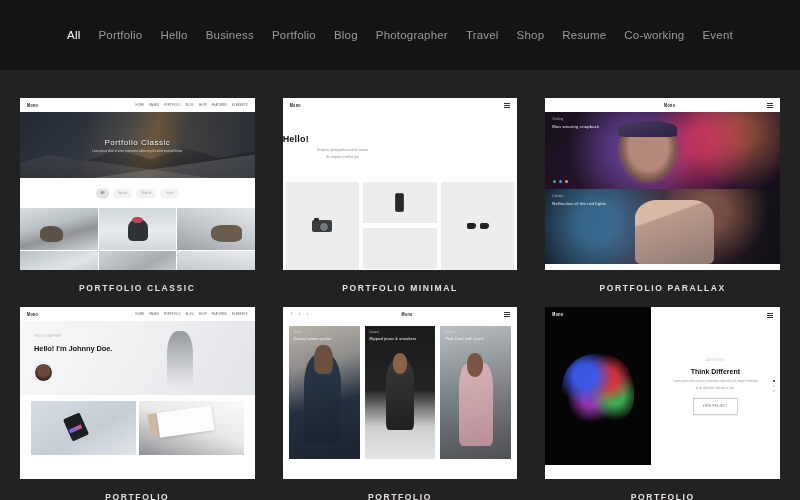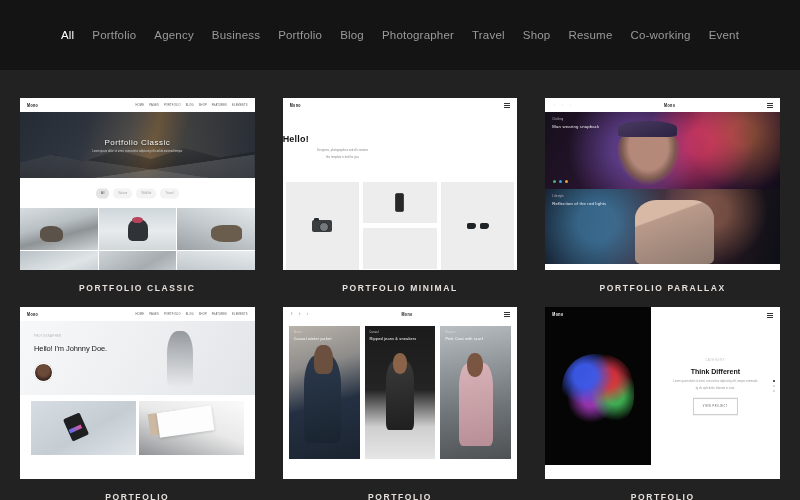--- a/index.html
+++ b/index.html
@@ -190,21 +190,21 @@
   .cap-title { font-size: 4.2px; color:#f0eef2; margin-top: 3px; display:block; letter-spacing:.2px; }
   .dots { position:absolute; left:8px; bottom:6px; display:flex; gap:3px; z-index:4; }
   .dots i { width:3px; height:3px; border-radius:50%; display:block; }
 
   
   .jd-hero {
     background: linear-gradient(120deg,#f7f8f9 0%,#eceef0 55%,#e2e5e8 100%);
     height: 74px; position: relative; padding: 14px 0 0 14px;
   }
   .jd-tag { font-size:2.4px; color:#aaa; letter-spacing:.6px; transform:scaleY(1.4); display:block; }
-  .jd-h1 { font-size: 7.5px; font-weight:normal; color:#181818; margin-top:6px; letter-spacing:-.1px; }
+  .jd-h1 { font-size: 7.5px; font-weight:bold; color:#181818; margin-top:6px; letter-spacing:-.1px; }
   .jd-avatar {
     width: 19px; height: 19px; border-radius: 50%; margin-top: 10px;
     background: radial-gradient(circle at 50% 38%, #6b4a3a 0 40%, #3a2620 70%, #241713 100%);
     border: 1.5px solid #fff; box-shadow: 0 0 0 .5px #e0e0e0;
   }
   .jd-walker {
     position:absolute; right: 62px; top: 10px; width: 26px; height: 56px;
     background: linear-gradient(180deg, rgba(120,125,132,.75), rgba(225,228,231,.05));
     border-radius: 40% 40% 16% 16%;
     filter: blur(.6px);
@@ -266,21 +266,21 @@
   .td-pager i { width:2px; height:2px; border-radius:50%; background:#ccc; display:block; }
   .td-pager i.on { background:#222; }
 </style>
 </head>
 <body>
 
 <div class="topbar">
   <nav class="nav">
     <span class="nav-item active">All</span>
     <span class="nav-item">Portfolio</span>
-    <span class="nav-item">Agency</span>
+    <span class="nav-item">Hello</span>
     <span class="nav-item">Business</span>
     <span class="nav-item">Portfolio</span>
     <span class="nav-item">Blog</span>
     <span class="nav-item">Photographer</span>
     <span class="nav-item">Travel</span>
     <span class="nav-item">Shop</span>
     <span class="nav-item">Resume</span>
     <span class="nav-item">Co-working</span>
     <span class="nav-item">Event</span>
   </nav>

